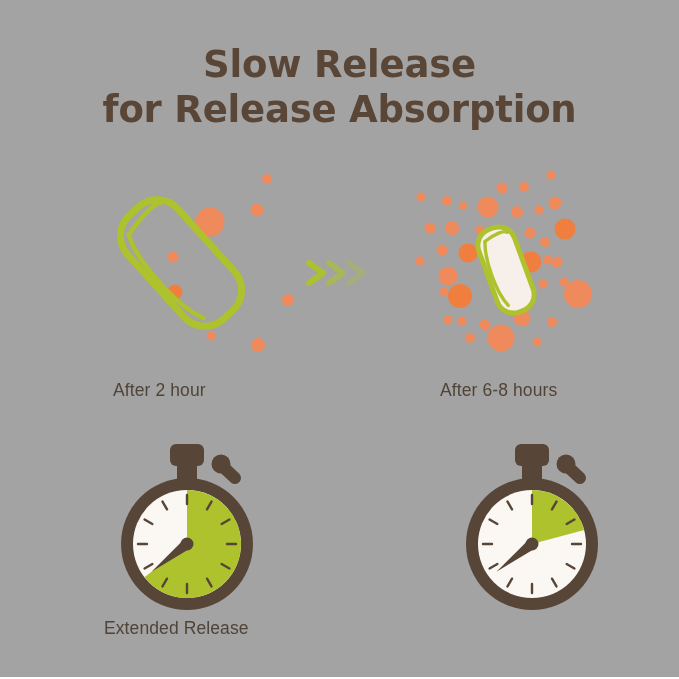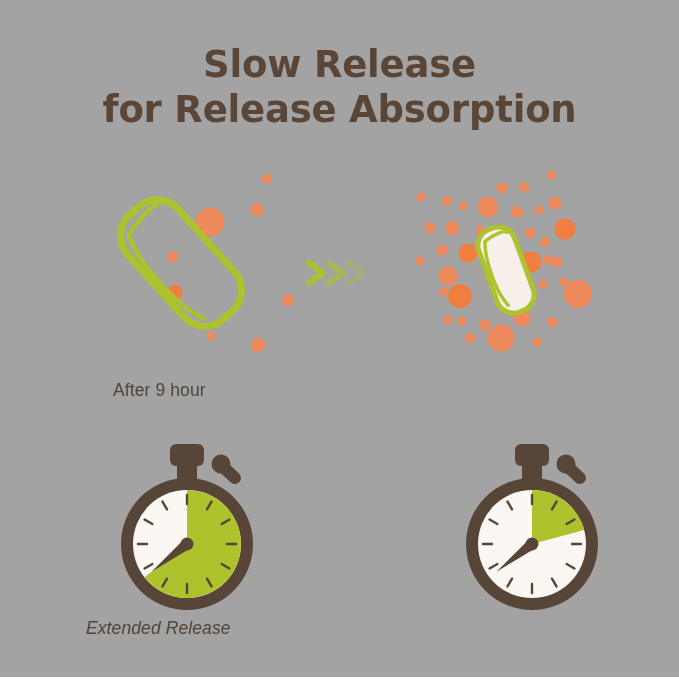--- a/index.html
+++ b/index.html
@@ -52,21 +52,21 @@
   .caption {
     position: absolute;
     font-family: "Liberation Sans", sans-serif;
     font-size: 17.5px;
     color: #4f4439;
     letter-spacing: 0.1px;
     white-space: nowrap;
   }
   .cap-r1-left  { left: 113px; top: 380px; }
   .cap-r1-right { left: 440px; top: 380px; }
-  .cap-r2-left  { left: 86px;  top: 618px; font-style: italic; }
+  .cap-r2-left  { left: 104px;  top: 618px; }
   .cap-r2-right { left: 427px; top: 618px; }
 
   .watch-left  { position: absolute; left: 95px;  top: 440px; width: 175px; height: 170px; }
   .watch-right { position: absolute; left: 440px; top: 440px; width: 175px; height: 170px; }
 
   svg { display: block; overflow: visible; }
 </style>
 </head>
 <body>
 
@@ -147,21 +147,22 @@
           <circle cx="137" cy="172" r="4.5" fill="#ef8a5c"></circle>
         </g>
       <g transform="translate(106,100) rotate(-20)">
         <rect x="-19" y="-44" width="38" height="88" rx="17" ry="17" fill="#f7f0ea" stroke="#adc22c" stroke-width="5" stroke-linejoin="round"></rect>
         <path d="M -10 -34 C -17 -16 -17 18 -10 34" fill="none" stroke="#adc22c" stroke-width="3.4" stroke-linecap="round"></path>
         <path d="M -10 -34 C 2 -38 12 -38 14 -35" fill="none" stroke="#adc22c" stroke-width="3.4" stroke-linecap="round"></path>
       </g>
     </svg>
   </div>
 
-  <div class="caption cap-r1-left">After 9 hour</div>
+  <div class="caption cap-r1-left">After 2 hour</div>
+  <div class="caption cap-r1-right">After 6-8 hours</div>
 
   <div class="watch-left">
     <svg width="175" height="170" viewBox="0 0 175 170">
       <g>
         <path d="M 126 25 L 140 38" stroke="#574637" stroke-width="12" stroke-linecap="round"></path>
         <circle cx="126" cy="24" r="9.5" fill="#574637"></circle>
       </g>
       <g>
         <rect x="75" y="4" width="34" height="22" rx="6" fill="#574637"></rect>
         <rect x="82" y="22" width="20" height="22" fill="#574637"></rect>

